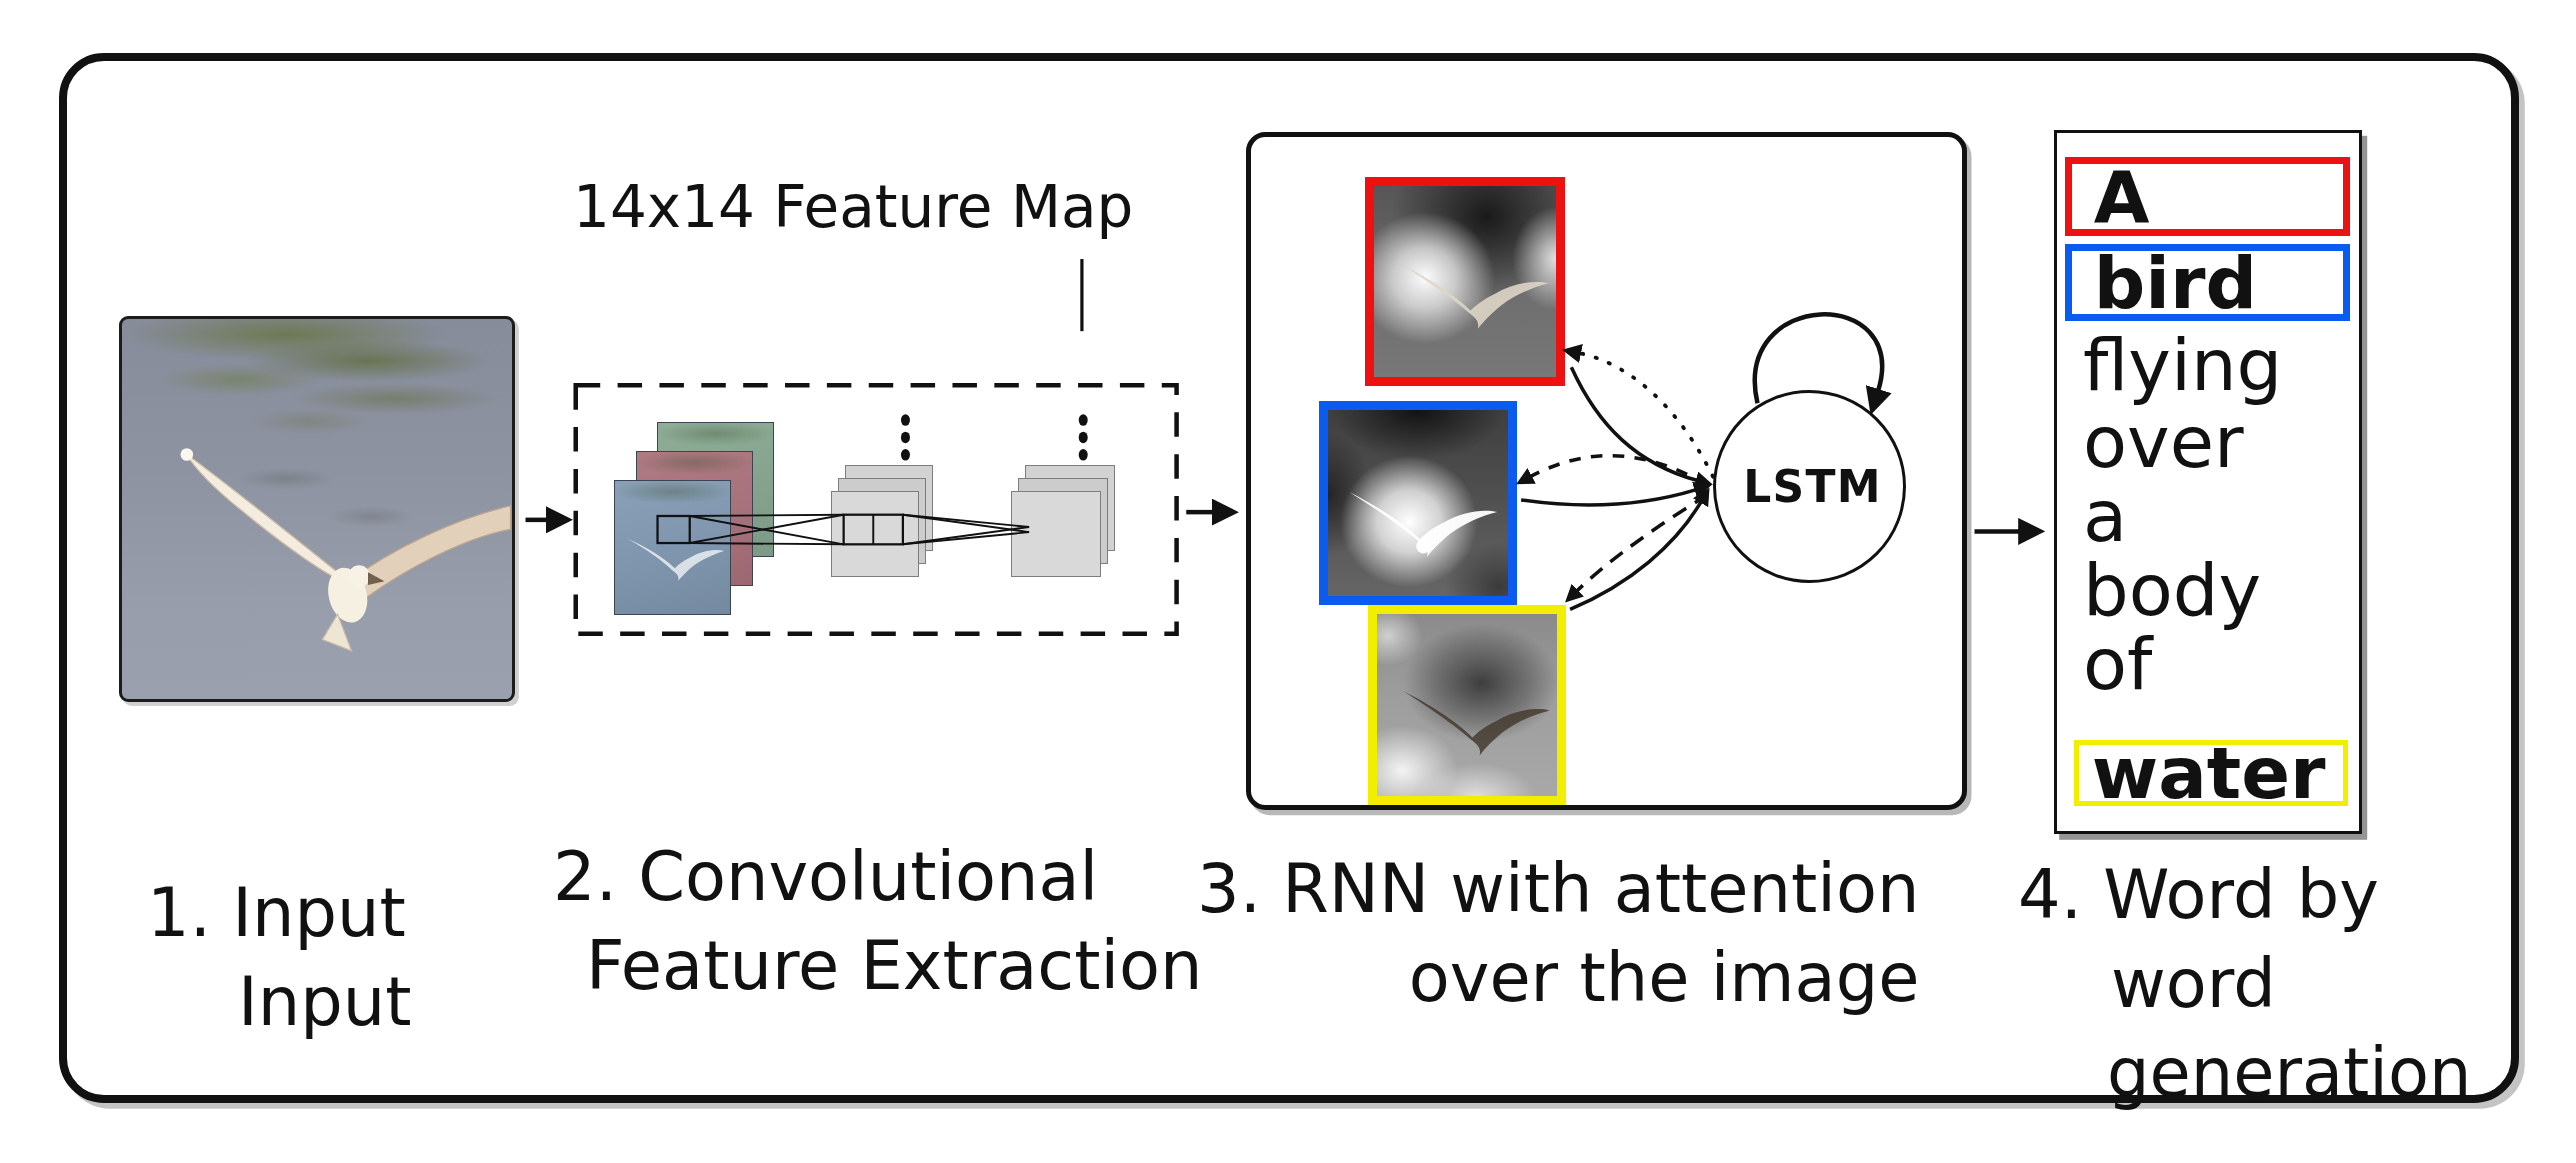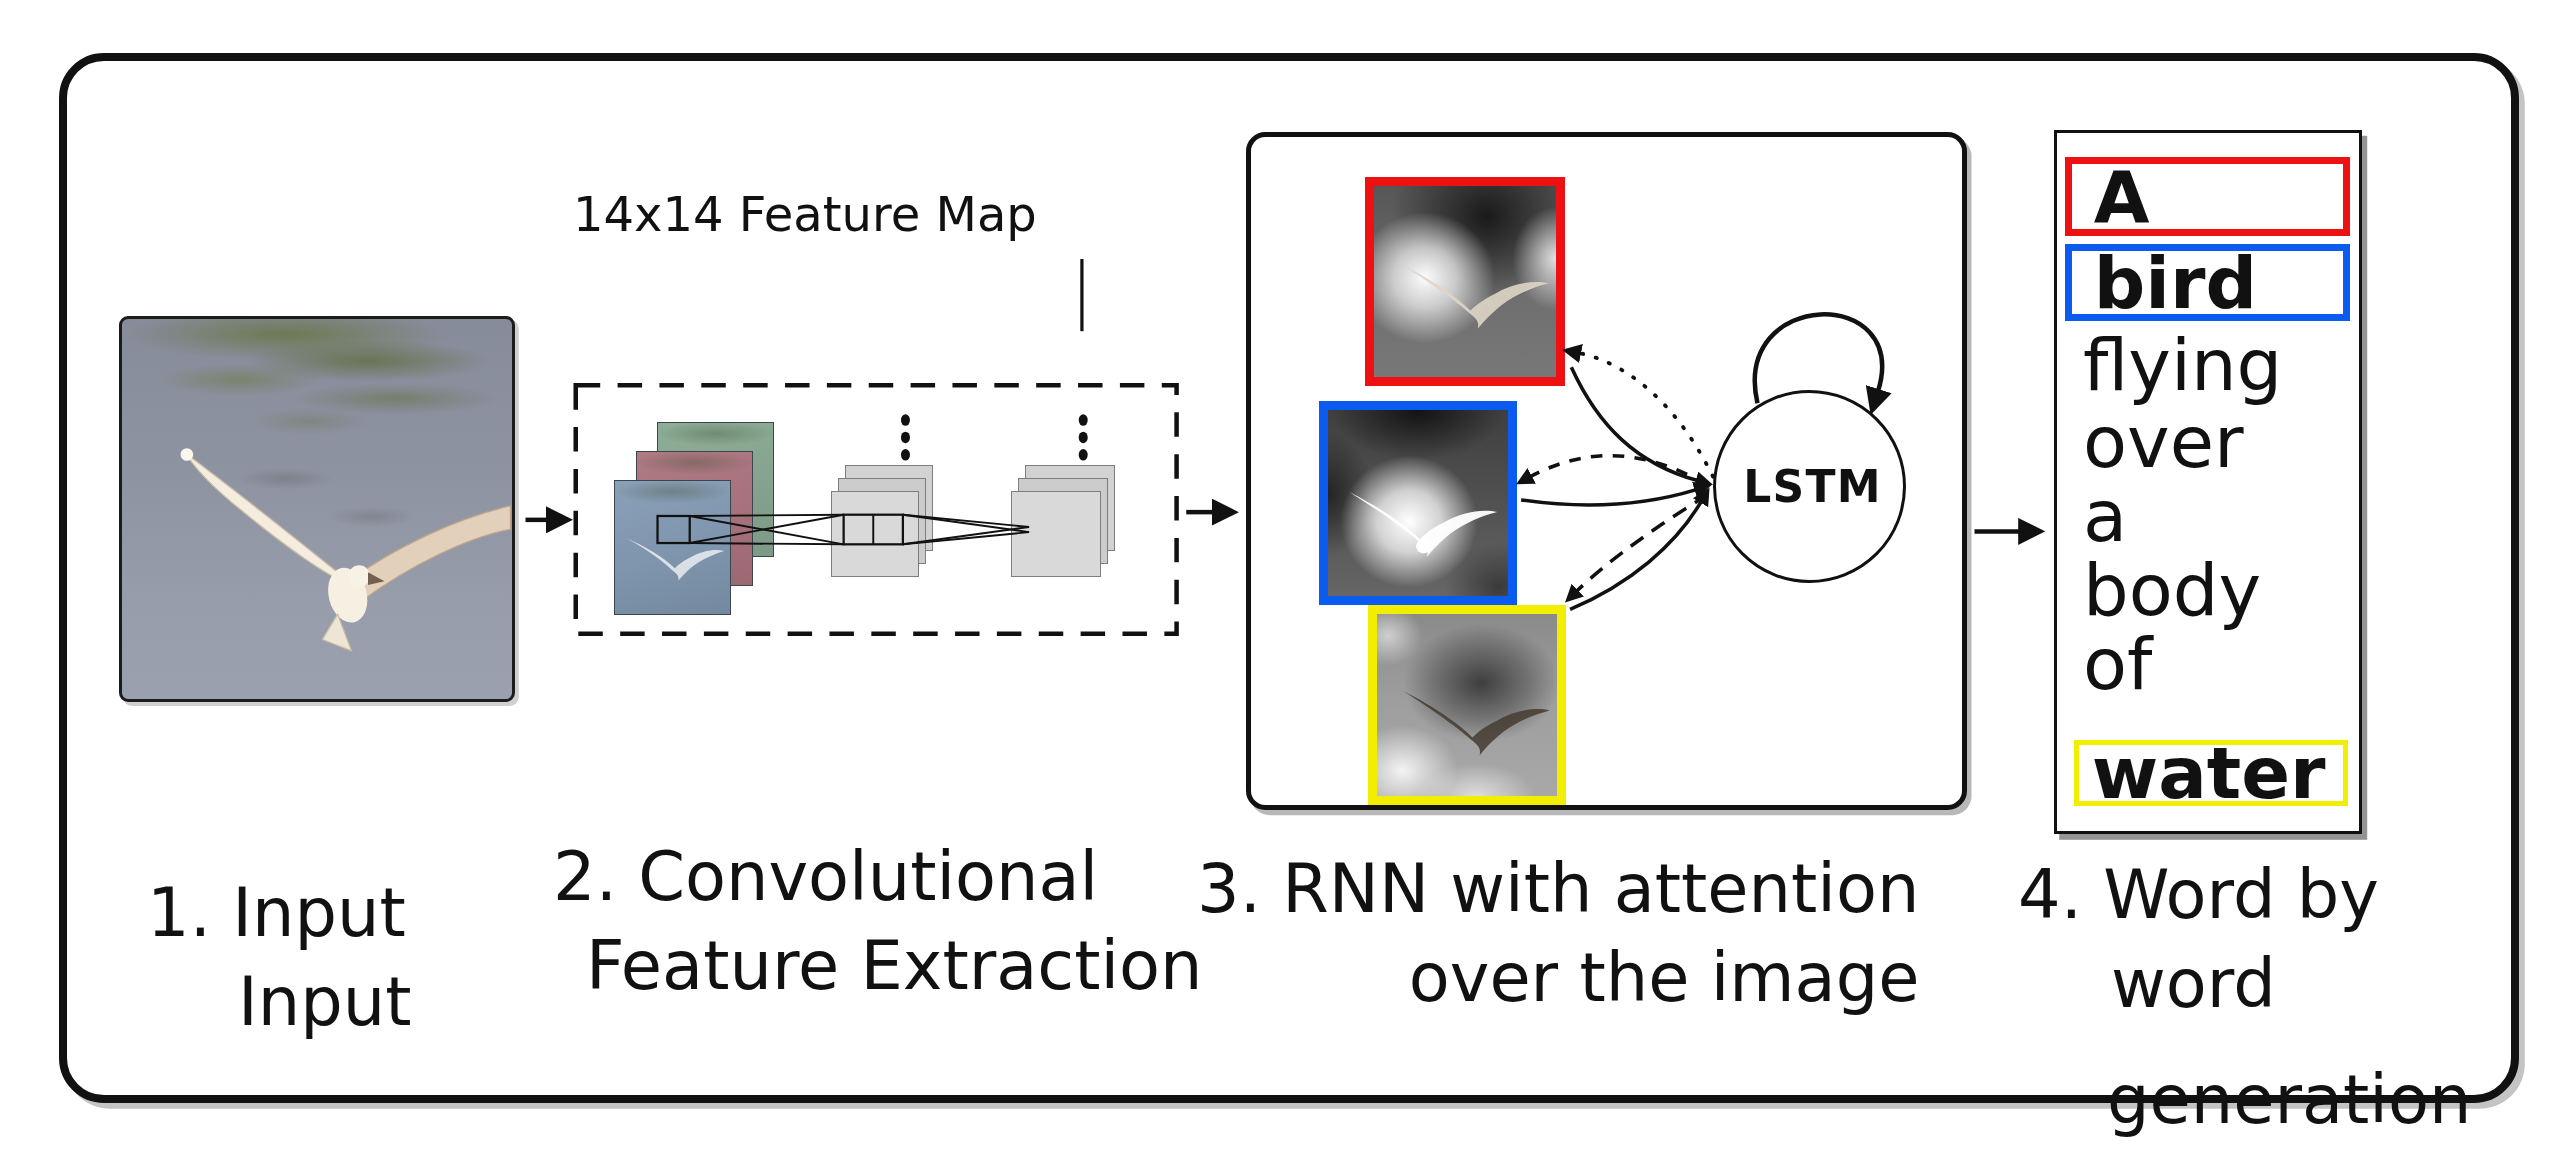--- a/index.html
+++ b/index.html
@@ -27,21 +27,21 @@
       radial-gradient(30% 6% at 30% 16%, rgba(110,124,78,.6), rgba(110,124,78,0) 70%),
       radial-gradient(38% 6% at 70% 21%, rgba(100,112,70,.55), rgba(100,112,70,0) 70%),
       radial-gradient(22% 5% at 48% 27%, rgba(108,118,84,.4), rgba(108,118,84,0) 70%),
       radial-gradient(18% 4% at 42% 42%, rgba(90,96,96,.35), rgba(90,96,96,0) 70%),
       radial-gradient(16% 4% at 64% 52%, rgba(88,94,96,.3), rgba(88,94,96,0) 70%),
       linear-gradient(180deg,#878c9b 0%,#8e93a1 40%,#989dab 75%,#9aa0ad 100%);
     box-shadow:3.9px 3.9px 0 rgba(20,20,20,0.2);}
   .photo svg{position:absolute;left:0;top:0;width:100%;height:100%;}
 
   
-  .fm-label{position:absolute;left:573px;top:186px;font-size:48px;letter-spacing:0;
+  .fm-label{position:absolute;left:573px;top:173px;font-size:58px;letter-spacing:0;
     white-space:nowrap;color:var(--ink);}
 
   
   .plane{position:absolute;width:117px;height:135px;border:1.9px solid #3c4450;}
   .plane.green{left:657px;top:422px;background:linear-gradient(165deg,#8fae97 0%,#84a28d 55%,#7d9a86 100%);}
   .plane.red{left:636px;top:451px;background:linear-gradient(165deg,#b07a83 0%,#a6717b 55%,#9d6871 100%);}
   .plane.blue{left:614px;top:480px;background:linear-gradient(165deg,#8aa0b8 0%,#7e95ad 55%,#7countryside 100%);}
   .plane.blue{background:linear-gradient(165deg,#8aa0b8 0%,#7e95ad 55%,#74899f 100%);}
   .plane .tint-weeds{position:absolute;left:0;top:0;right:0;height:40%;
     background:radial-gradient(70% 30% at 50% 20%, rgba(60,80,50,.35), rgba(60,80,50,0) 75%);}
@@ -102,21 +102,21 @@
   .caption{position:absolute;font-size:67px;line-height:89px;white-space:nowrap;color:var(--ink);}
   .caption .l2,.caption .l3{display:block;}
   .cap1{left:147px;top:869px;}
   .cap1 .l2{padding-left:91px;}
   .cap2{left:553px;top:833px;}
   .cap2 .l2{padding-left:33px;}
   .cap3{left:1197px;top:845px;text-align:right;}
   .cap3 .l2{padding-left:95px;}
   .cap4{left:2018px;top:851px;}
   .cap4 .l2{padding-left:93px;}
-  .cap4 .l3{padding-left:89px;margin-top:27px;}
+  .cap4 .l3{padding-left:89px;}
 
   .overlay{position:absolute;left:0;top:0;width:2576px;height:1164px;pointer-events:none;}
 </style>
 </head>
 <body>
 
 <div class="canvas">
 
   <div class="outer-box"></div>
 

